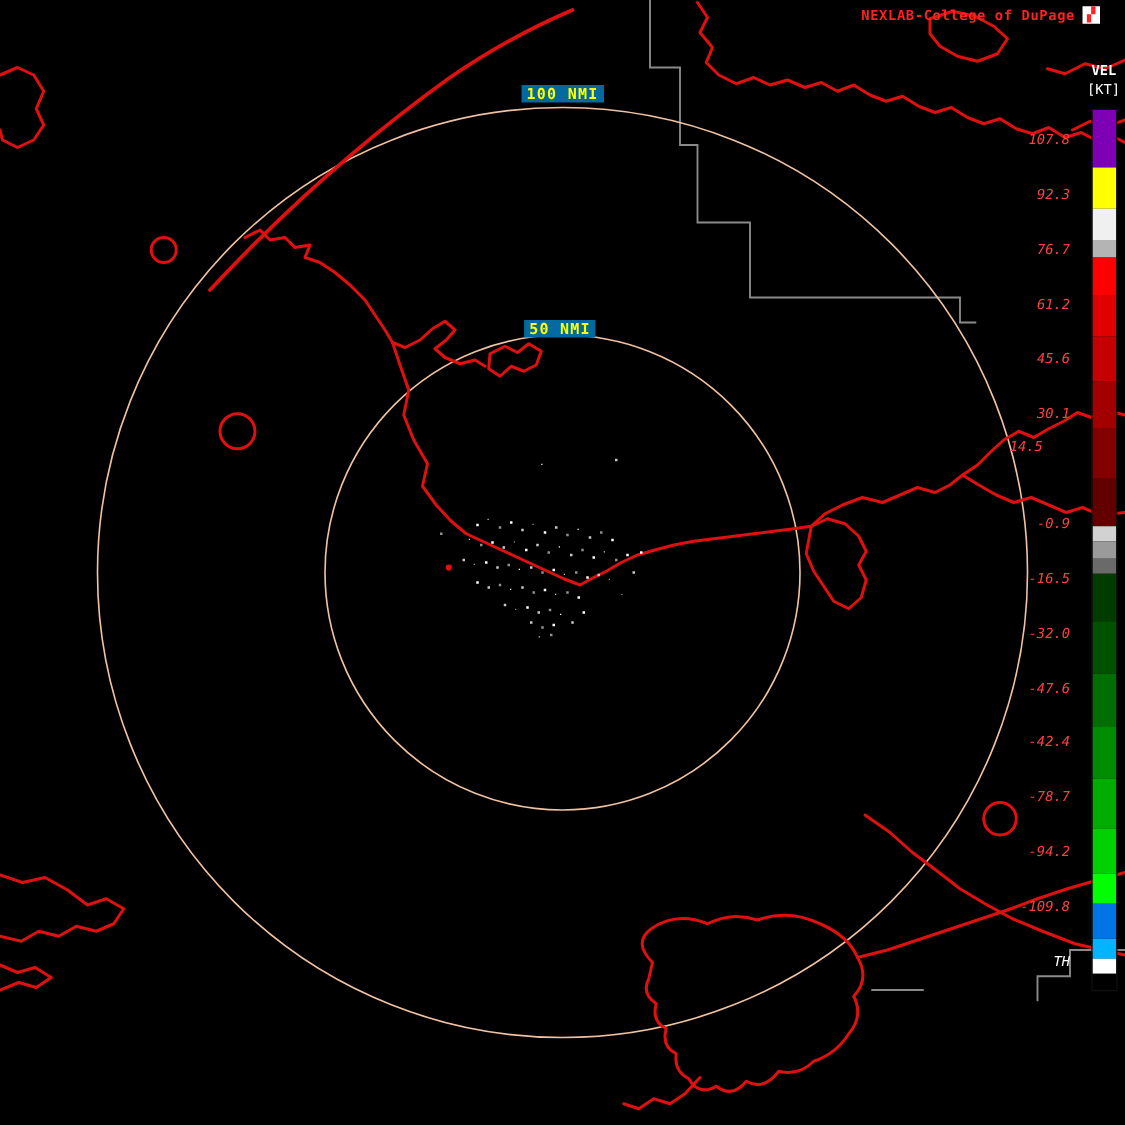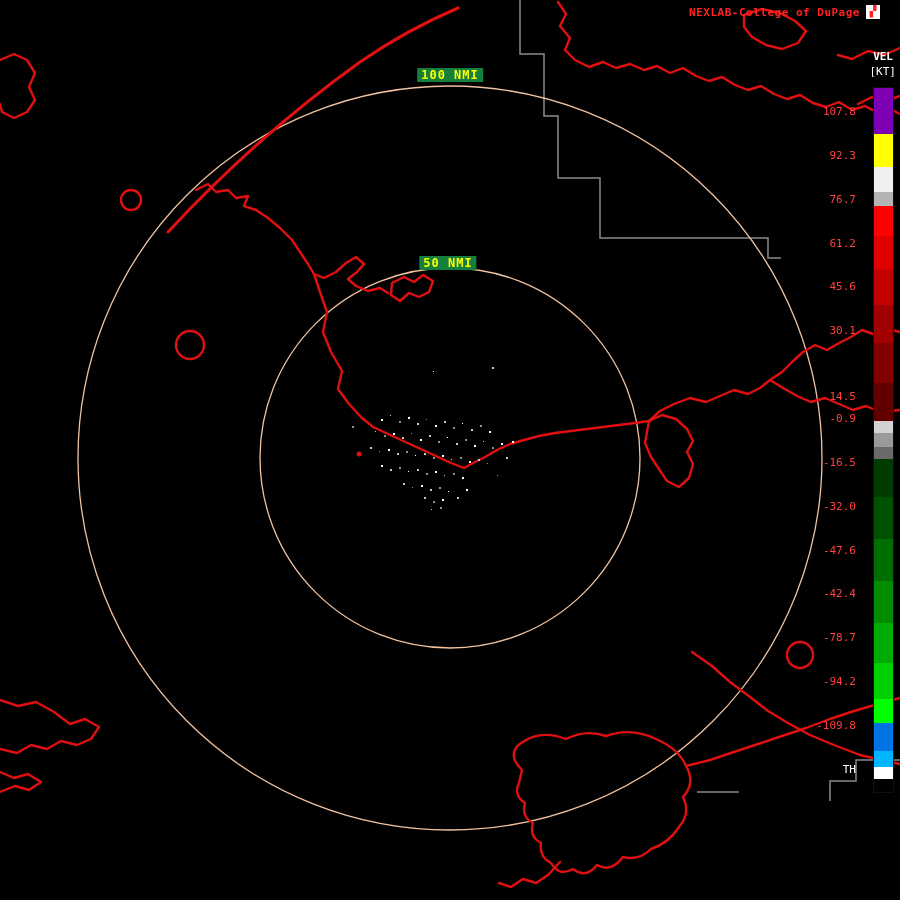--- a/index.html
+++ b/index.html
@@ -20,30 +20,30 @@
     overflow:hidden;
   }
 
   .cb-title{position:absolute;top:50px;right:7px;color:#ffffff;font-size:11px;font-weight:bold;text-align:center;}
   .cb-units{position:absolute;top:65px;right:4px;color:#ffffff;font-size:11px;}
   .colorbar-track{
     position:absolute;left:874px;top:88px;width:19px;height:704px;
     outline:1px solid #101010;
   }
   .cb-seg{width:100%;}
-  .colorbar-ticks{position:absolute;top:0;right:44px;width:70px;height:631px;pointer-events:none;}
+  .colorbar-ticks{position:absolute;top:0;right:44px;width:70px;height:631px;pointer-events:none;font-style:italic;}
   .cb-tick{
     position:absolute;right:0;width:70px;text-align:right;
     color:var(--tick);font-size:11px;line-height:12px;
   }
   .cb-tick.th{color:#ffffff;}
 
   .ring-label{
     position:absolute;transform:translateX(-50%);
-    color:var(--ring_label);background:#15803d;padding:0 4px;
+    color:var(--ring_label);background:#0369a1;padding:0 4px;
     font-size:12px;font-weight:bold;letter-spacing:1px;white-space:nowrap;
   }
   .ring-label.outer{left:450px;top:68px;}
   .ring-label.inner{left:448px;top:256px;}
 
   .caption{
     position:absolute;left:0;right:0;bottom:6px;text-align:center;
     color:var(--caption);font-size:12px;letter-spacing:2px;white-space:nowrap;
   }
 </style>
@@ -207,21 +207,21 @@
       <div class="cb-seg" style="height: 12px; background: rgb(255, 255, 255);"></div>
       <div class="cb-seg" style="height: 13px; background: rgb(0, 0, 0);"></div>
     </div>
   <div class="colorbar-ticks">
       <div class="cb-tick" style="top: 106px;">107.8</div>
       <div class="cb-tick" style="top: 149.85px;">92.3</div>
       <div class="cb-tick" style="top: 193.7px;">76.7</div>
       <div class="cb-tick" style="top: 237.55px;">61.2</div>
       <div class="cb-tick" style="top: 281.4px;">45.6</div>
       <div class="cb-tick" style="top: 325.25px;">30.1</div>
-      <div class="cb-tick" style="top: 391px;">14.5</div>
+      <div class="cb-tick" style="top: 352px; text-align: center;">14.5</div>
       <div class="cb-tick" style="top: 412.95px;">-0.9</div>
       <div class="cb-tick" style="top: 456.8px;">-16.5</div>
       <div class="cb-tick" style="top: 500.65px;">-32.0</div>
       <div class="cb-tick" style="top: 544.5px;">-47.6</div>
       <div class="cb-tick" style="top: 588.35px;">-42.4</div>
       <div class="cb-tick" style="top: 632.2px;">-78.7</div>
       <div class="cb-tick" style="top: 676.05px;">-94.2</div>
       <div class="cb-tick" style="top: 719.9px;">-109.8</div>
       <div class="cb-tick th" style="top: 763.75px;">TH</div>
     </div>

